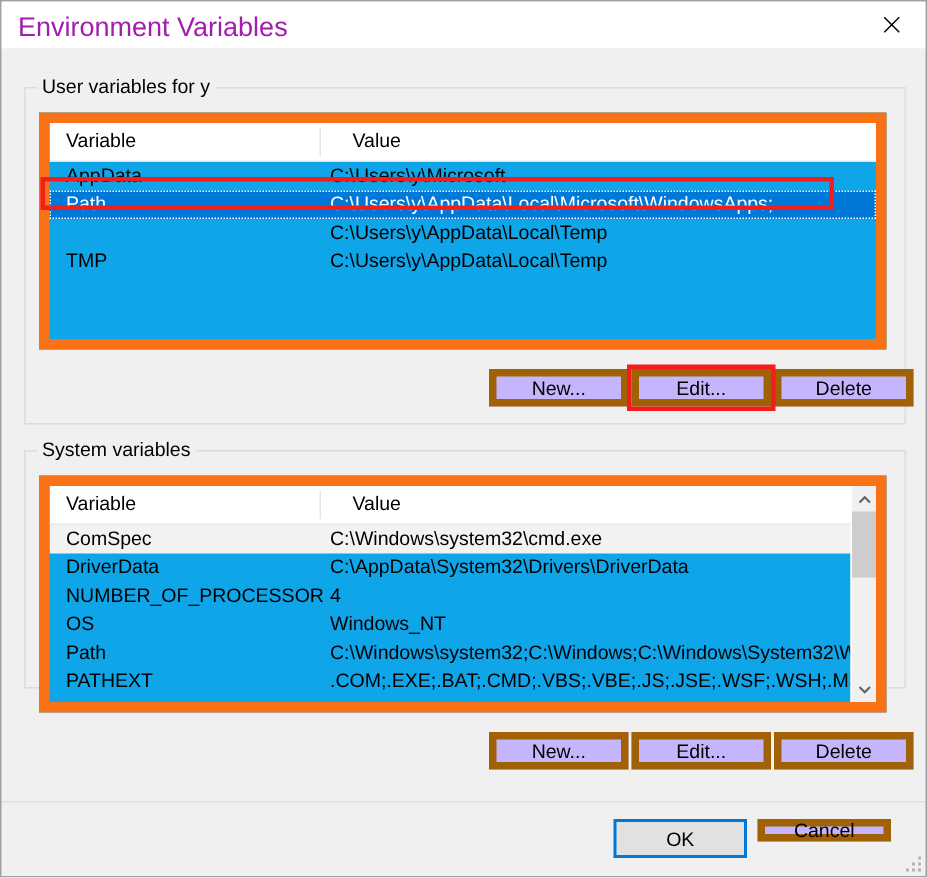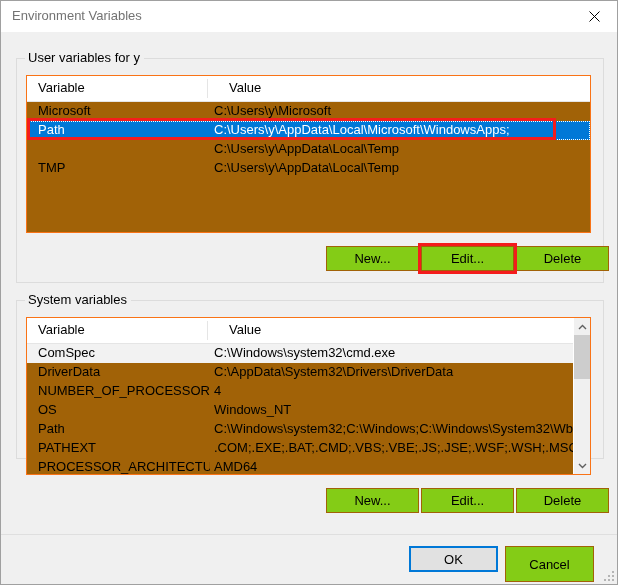--- a/index.html
+++ b/index.html
@@ -26,22 +26,22 @@
     left: 0; top: 0;
     width: 100%;
     height: 31px;
     background: #ffffff;
     border-bottom: 1px solid #f0f0f0;
   }
   #title-text {
     position: absolute;
     left: 11px;
     top: 7px;
-    font-size: 13px;
-    color: #737373;
+    font-size: 18px;
+    color: #a21caf;
     white-space: nowrap;
   }
   #close-button {
     position: absolute;
     right: 0; top: 0;
     width: 46px;
     height: 30px;
     display: flex;
     align-items: center;
     justify-content: center;
@@ -67,22 +67,22 @@
     position: absolute;
     left: 0; top: 0;
     width: 100%; height: 100%;
     border: 1px solid #dcdcdc;
     box-sizing: border-box;
   }
   
   .listview {
     position: absolute;
     box-sizing: border-box;
-    background: #a16207;
-    border: 1px solid #f97316;
+    background: #0ea5e9;
+    border: 7px solid #f97316;
     overflow: hidden;
   }
   .lv-header {
     position: relative;
     height: 25px;
     background: #ffffff;
     border-bottom: 1px solid #e5e5e5;
   }
   .lv-header .hcell {
     position: absolute;
@@ -161,22 +161,22 @@
   .sb-thumb {
     position: absolute;
     left: 0;
     width: 16px;
     background: #cdcdcd;
   }
   
   .btn {
     position: absolute;
     box-sizing: border-box;
-    background: #84cc16;
-    border: 1px solid #a16207;
+    background: #c4b5fd;
+    border: 5px solid #a16207;
     font-family: "Liberation Sans", sans-serif;
     font-size: 13px;
     color: #000000;
     display: flex;
     align-items: center;
     justify-content: center;
     cursor: default;
     white-space: nowrap;
     padding: 0;
   }
@@ -228,21 +228,21 @@
     <div class="group-legend">User variables for y</div>
 
     <div class="listview" style="left:10px; top:17px; width:565px; height:158px;">
       <div class="lv-header">
         <div class="hcell hcol-var">Variable</div>
         <div class="hdivider"></div>
         <div class="hcell hcol-val">Value</div>
       </div>
       <div class="lv-body" id="user-rows">
           <div class="lv-row">
-            <div class="cell col-var">Microsoft</div>
+            <div class="cell col-var">AppData</div>
             <div class="cell col-val">C:\Users\y\Microsoft</div>
           </div>
           <div class="lv-row selected">
             <div class="cell col-var">Path</div>
             <div class="cell col-val">C:\Users\y\AppData\Local\Microsoft\WindowsApps;</div>
             <div class="focus-rect"></div>
           </div>
           <div class="lv-row">
             <div class="cell col-val">C:\Users\y\AppData\Local\Temp</div>
           </div>
@@ -318,21 +318,21 @@
       </div>
     </div>
 
     <button class="btn" style="left:310px; top:188px; width:93px; height:25px;">New...</button>
     <button class="btn" style="left:405px; top:188px; width:93px; height:25px;">Edit...</button>
     <button class="btn" style="left:500px; top:188px; width:93px; height:25px;">Delete</button>
   </div>
 
   <div id="footer-sep"></div>
   <button class="btn default" style="left:408px; top:545px; width:89px; height:26px;">OK</button>
-  <button class="btn" style="left:504px; top:545px; width:89px; height:36px;">Cancel</button>
+  <button class="btn" style="left:504px; top:545px; width:89px; height:15px;">Cancel</button>
 
   <div id="resize-grip">
     <i style="right:0px; bottom:0px;"></i>
     <i style="right:4px; bottom:0px;"></i>
     <i style="right:8px; bottom:0px;"></i>
     <i style="right:0px; bottom:4px;"></i>
     <i style="right:4px; bottom:4px;"></i>
     <i style="right:0px; bottom:8px;"></i>
   </div>
 

